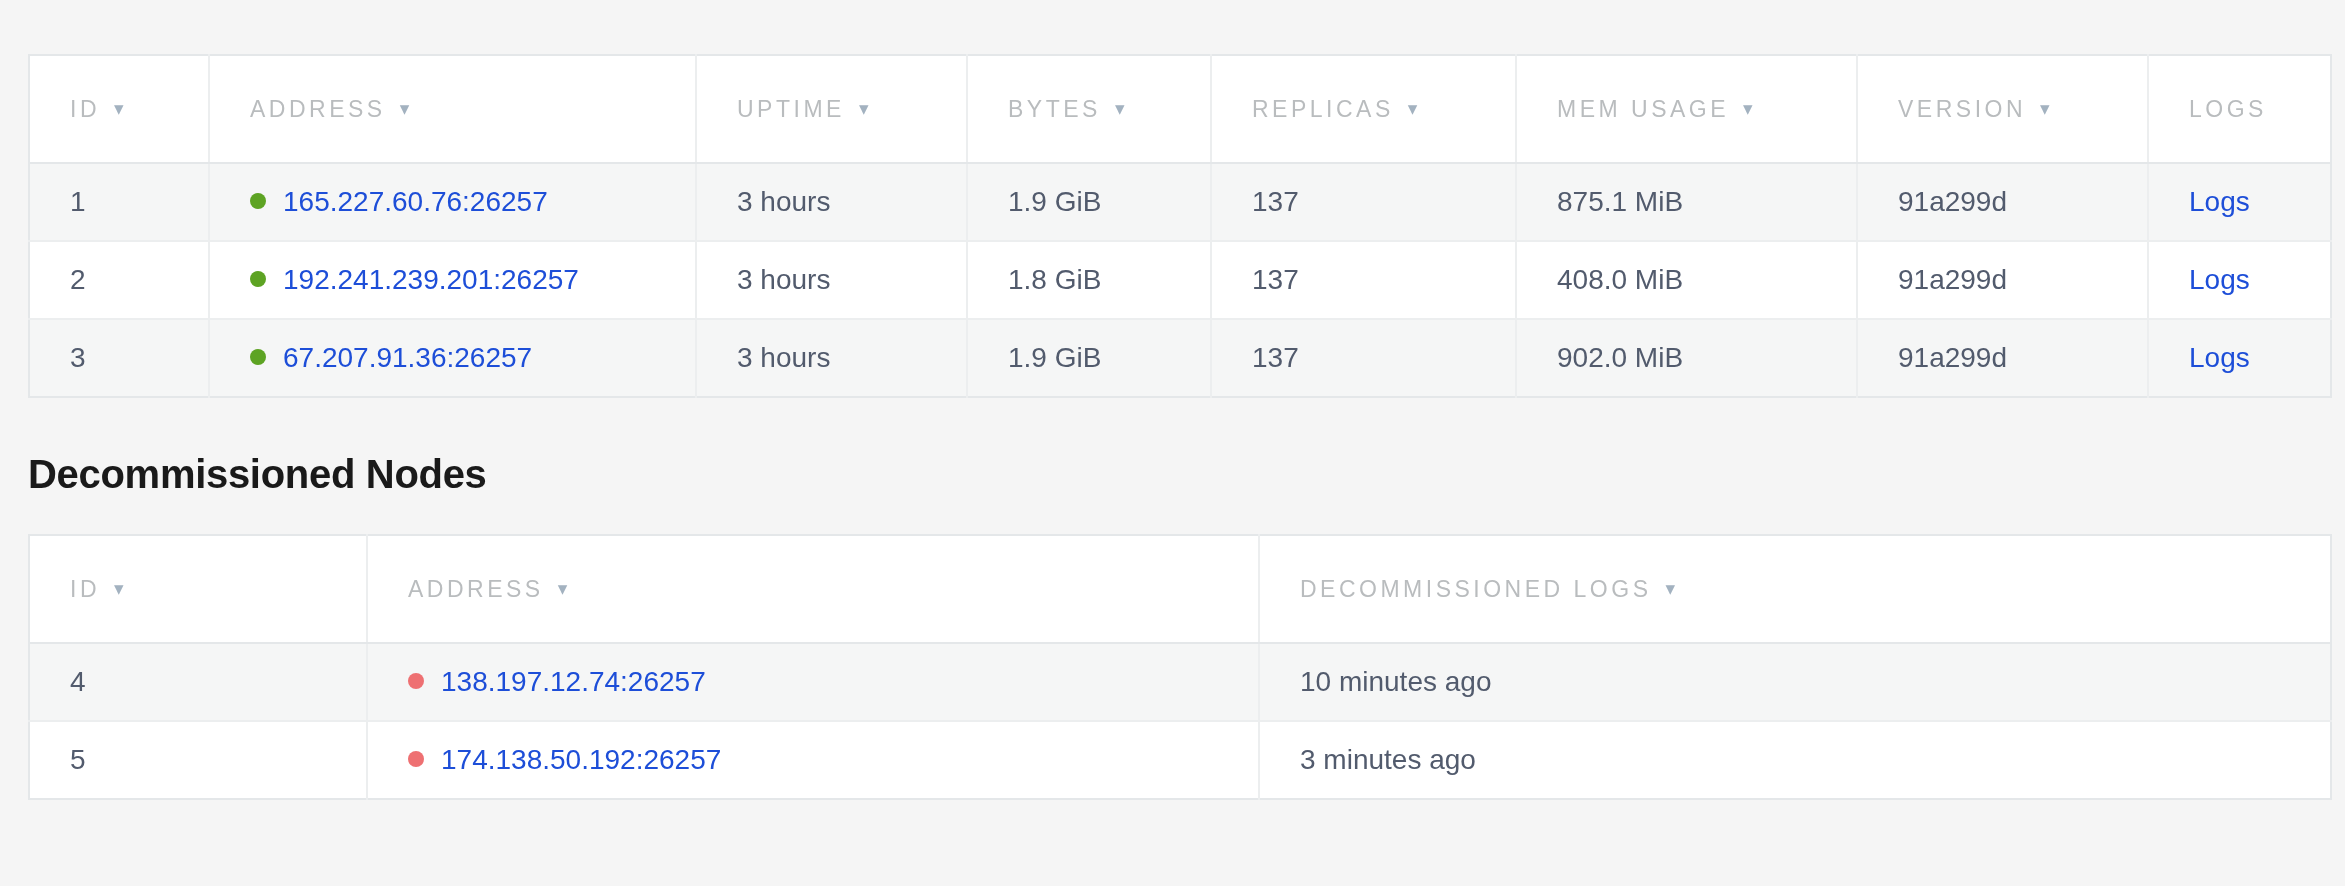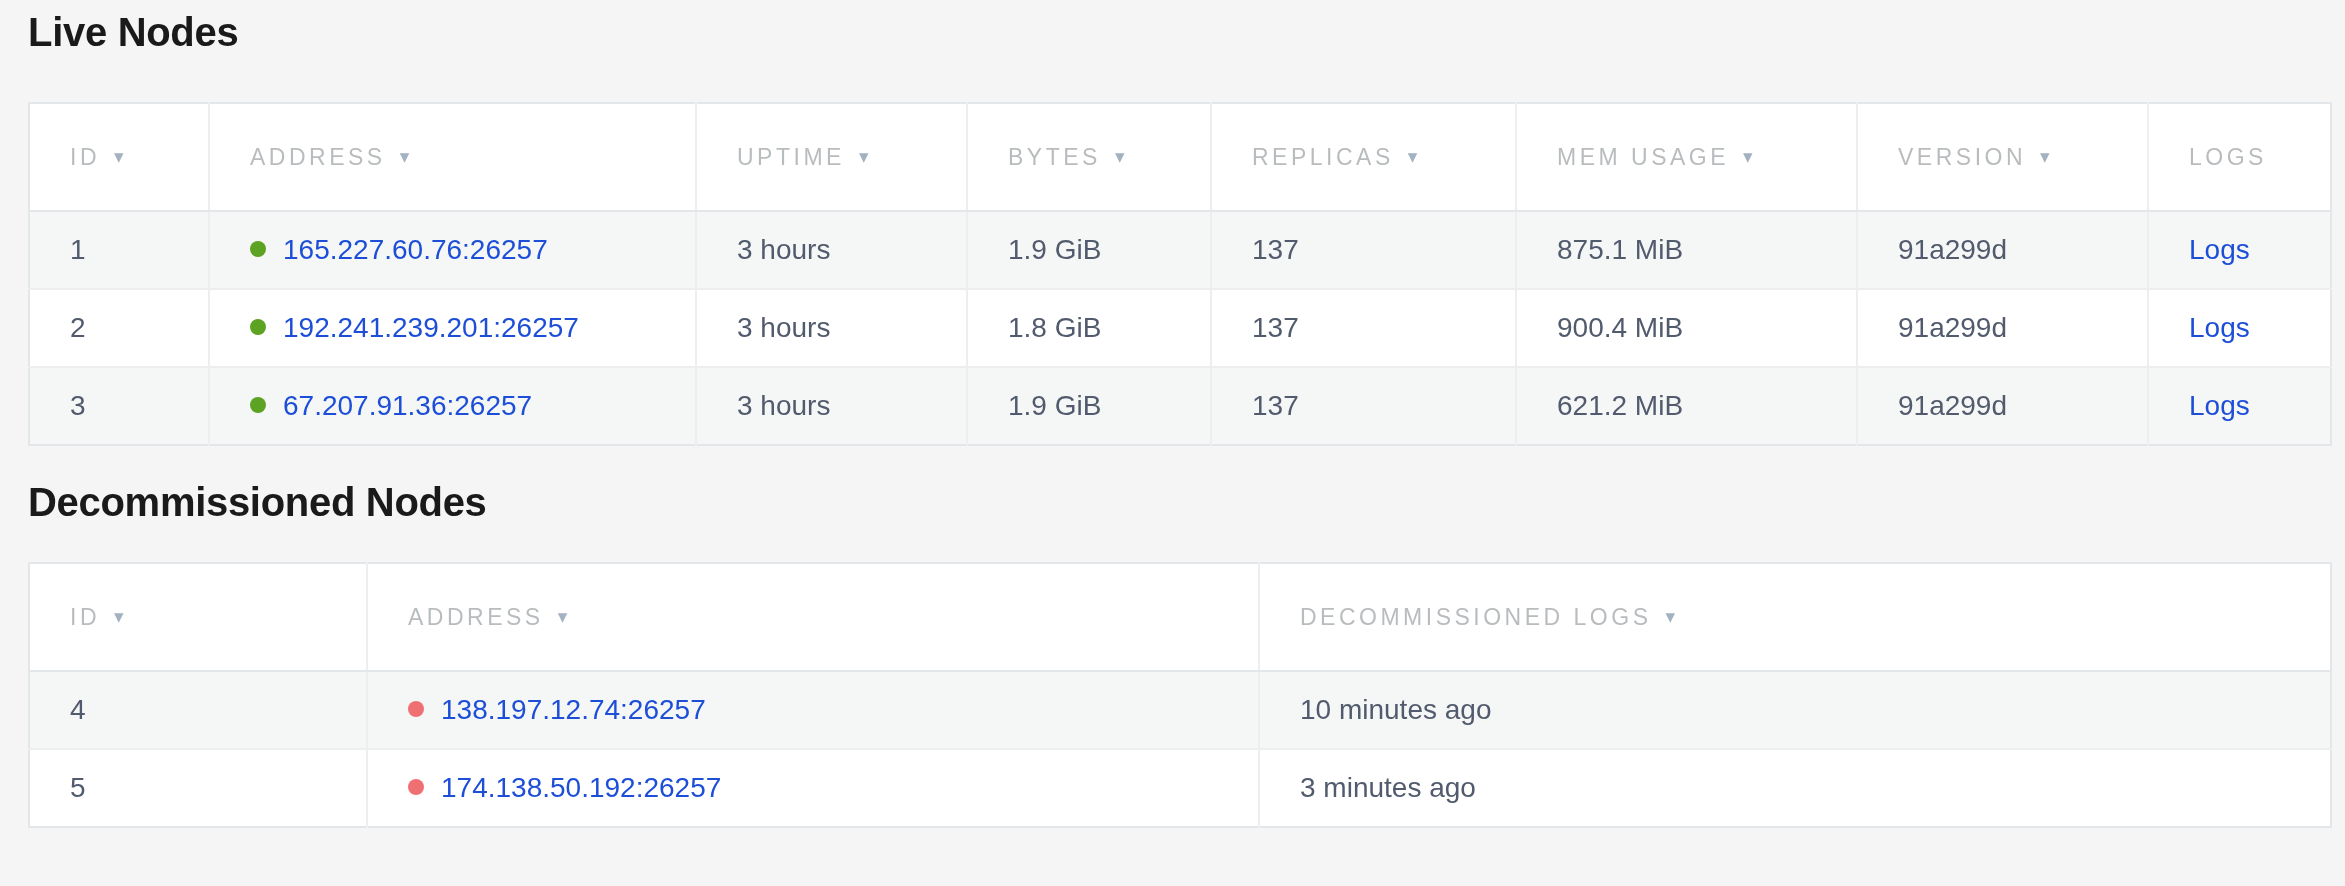--- a/index.html
+++ b/index.html
@@ -17,21 +17,21 @@
   }
   .section-title {
     margin: 0;
     font-size: 40px;
     line-height: 48px;
     font-weight: 700;
     color: #1a1a1a;
     letter-spacing: -0.3px;
   }
   .section-title.second {
-    margin-top: 32px;
+    margin-top: 52px;
   }
   table.nodes-table {
     border-collapse: collapse;
     table-layout: fixed;
     width: 2302px;
     background: #ffffff;
     border: 2px solid #e4e7e9;
     margin-top: 46px;
     padding-left: 8px;
   }
@@ -90,21 +90,20 @@
     color: #1d4ed8;
     text-decoration: none;
     cursor: pointer;
   }
 </style>
 </head>
 <body>
 
 <div class="page">
 
-  <h1 class="section-title">Live Nodes</h1>
 
   <table class="nodes-table">
     <colgroup>
       <col style="width:180px">
         <col style="width:487px">
         <col style="width:271px">
         <col style="width:244px">
       <col style="width:305px">
         <col style="width:341px">
         <col style="width:291px">
@@ -132,31 +131,31 @@
         <td><span>875.1 MiB</span></td>
         <td><span>91a299d</span></td>
         <td><a class="link">Logs</a></td>
       </tr>
       <tr>
         <td><span>2</span></td>
         <td><span class="status-dot live"></span><a class="link">192.241.239.201:26257</a></td>
         <td><span>3 hours</span></td>
         <td><span>1.8 GiB</span></td>
         <td><span>137</span></td>
-        <td><span>900.4 MiB</span></td>
+        <td><span>408.0 MiB</span></td>
         <td><span>91a299d</span></td>
         <td><a class="link">Logs</a></td>
       </tr>
       <tr class="stripe">
         <td><span>3</span></td>
         <td><span class="status-dot live"></span><a class="link">67.207.91.36:26257</a></td>
         <td><span>3 hours</span></td>
         <td><span>1.9 GiB</span></td>
         <td><span>137</span></td>
-        <td><span>621.2 MiB</span></td>
+        <td><span>902.0 MiB</span></td>
         <td><span>91a299d</span></td>
         <td><a class="link">Logs</a></td>
       </tr>
     </tbody>
   </table>
 
   <h1 class="section-title second">Decommissioned Nodes</h1>
 
   <table class="nodes-table second">
     <colgroup>

